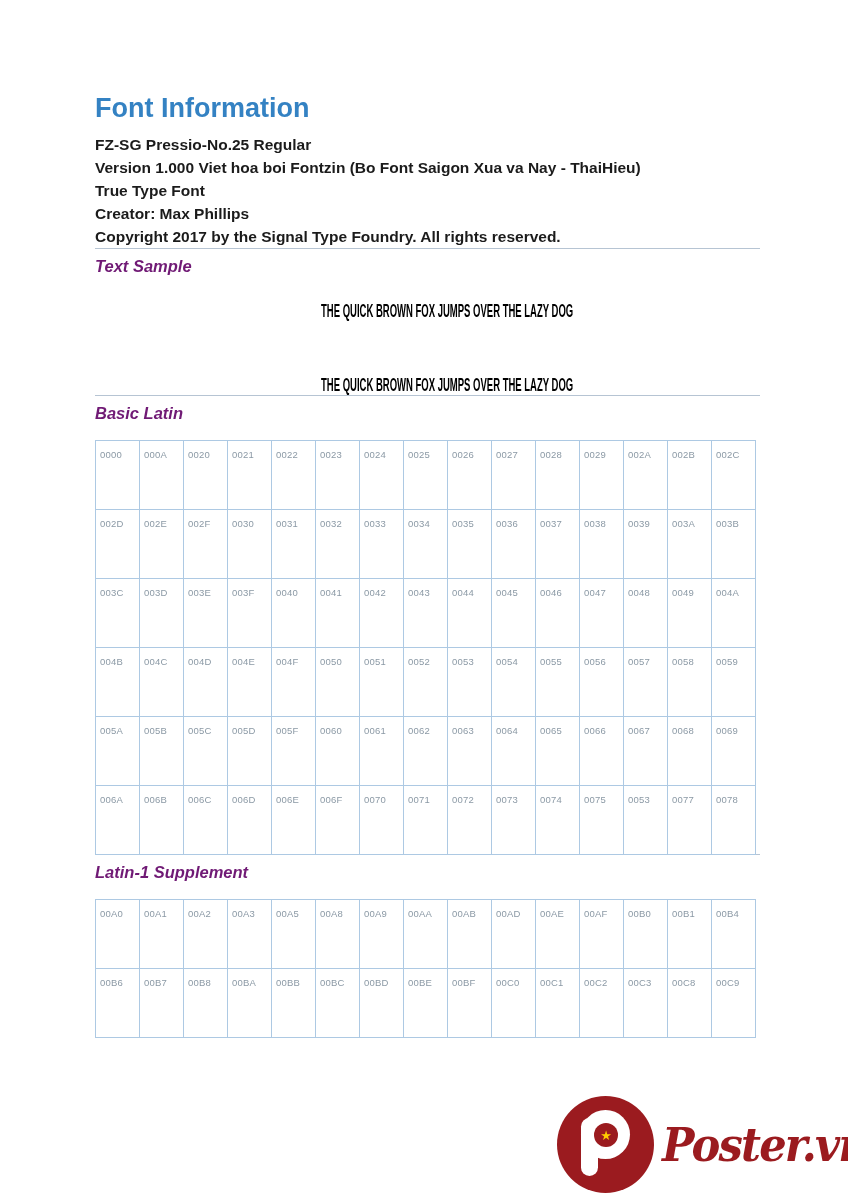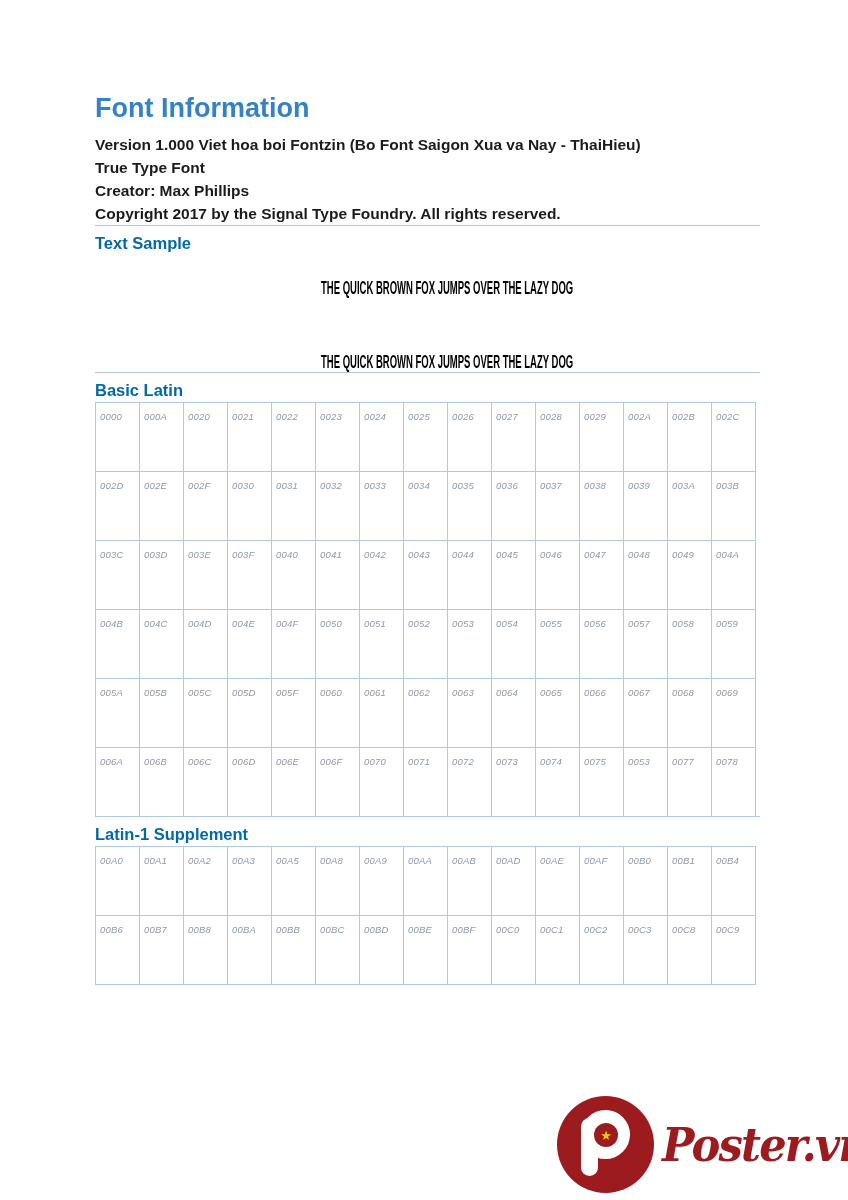--- a/index.html
+++ b/index.html
@@ -17,33 +17,33 @@
     font-size:15.5px; line-height:23px; font-weight:bold; color:#1b1b1b;
   }
   hr.rule {
     border:none; border-top:1px solid #b6c4d3; height:0; margin:0; width:100%;
   }
   .rule-sample { margin-top:15px; }
   .rule-basic  { margin-top:37px; }
   .rule-latin1 { margin-top:27px; }
   h2.section-heading {
     margin:7px 0 0 0; font-size:16.5px; line-height:20px;
-    color:#0369a1; font-weight:bold;
+    color:#701a75; font-weight:bold;font-style:italic;
   }
   .samples { text-align:center; padding-left:40px; }
   .sample {
     display:inline-block; white-space:nowrap; color:#000;
     font-weight:bold; font-size:19px; line-height:14px;
     transform:scaleX(0.5); transform-origin:center center;
     letter-spacing:0;
   }
   .sample-wrap1 { margin-top:27px; }
   .sample-wrap2 { margin-top:56px; }
 
-  .glyph-table { margin-top:2px;font-style:italic; }
+  .glyph-table { margin-top:17px; }
   .g-row { display:flex; }
   .g-cell {
     box-sizing:border-box; width:45px; height:70px; flex:0 0 45px;
     border:1px solid #adc9e3; margin-right:-1px; margin-bottom:-1px;
     padding:3px 0 0 4px; background:#ffffff;
   }
   .g-code { font-size:9.5px; color:#8b99a5; letter-spacing:0.2px; }
 
   .watermark {
     position:absolute; left:557px; top:1092px; width:291px; height:105px;
@@ -76,20 +76,21 @@
 </style>
 </head>
 <body>
 
 <div class="page">
   <div class="content">
 
     <h1 class="page-title">Font Information</h1>
 
     <div id="font-info">
+        <div class="info-line">FZ-SG Pressio-No.25 Regular</div>
         <div class="info-line">Version 1.000 Viet hoa boi Fontzin (Bo Font Saigon Xua va Nay - ThaiHieu)</div>
         <div class="info-line">True Type Font</div>
         <div class="info-line">Creator: Max Phillips</div>
         <div class="info-line">Copyright 2017 by the Signal Type Foundry. All rights reserved.</div>
       </div>
 
     <hr class="rule rule-sample">
     <h2 class="section-heading">Text Sample</h2>
 
     <div class="samples">

